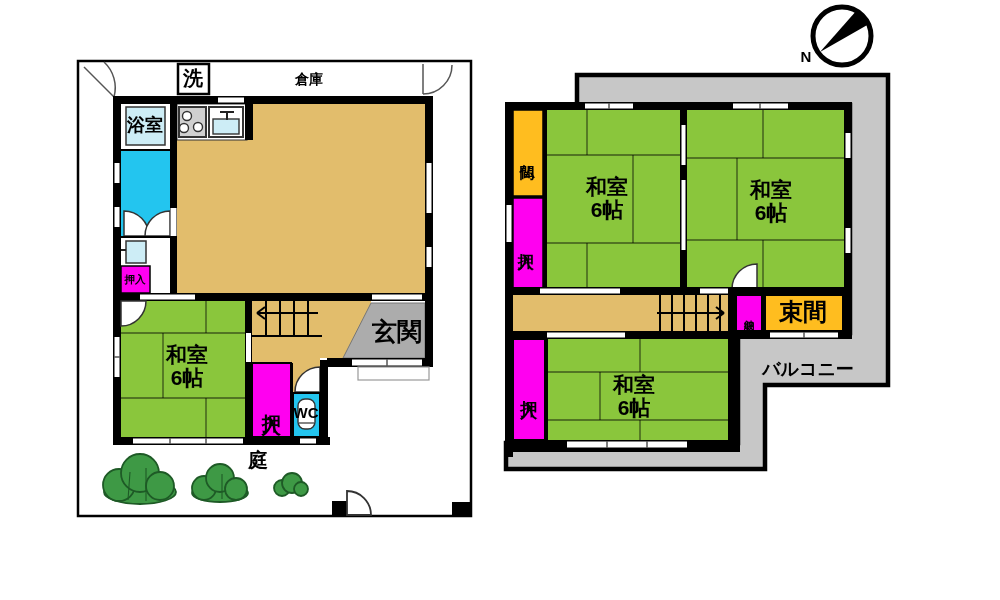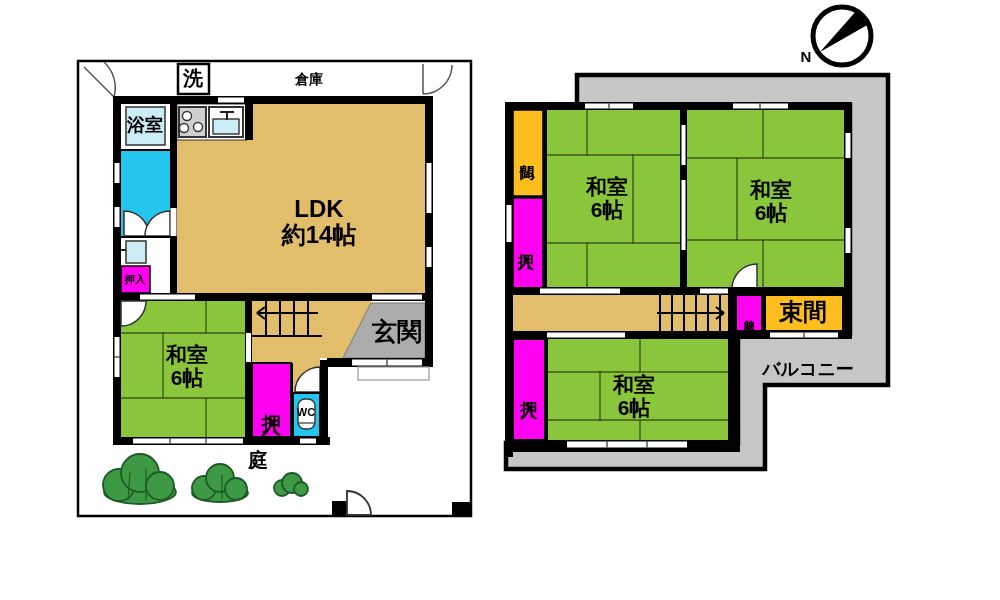--- a/index.html
+++ b/index.html
@@ -229,31 +229,27 @@
 
   <g>
     <circle cx="842" cy="36" r="29" style="fill:#fff;stroke:#000;stroke-width:5"></circle>
     <polygon points="820,52 857,10 869,24" style="fill:#000"></polygon>
   </g>
 </svg>
 
 <div class="label" style="left:309px;top:80px;font-size:14px">倉庫</div>
 <div class="label" style="left:193px;top:79px;font-size:20px">洗</div>
 <div class="label" style="left:145px;top:126px;font-size:18px">浴室</div>
-<div class="label" style="left:319px;top:222px;font-size:24px">
-  <div>LDK</div>
-  <div>約14帖</div>
-</div>
 <div class="label" style="left:135px;top:280px;font-size:10.5px">押入</div>
 <div class="label" style="left:187px;top:367px;font-size:21px">
   <div>和室</div>
   <div>6帖</div>
 </div>
 <div class="label vert" style="left:271px;top:400px;font-size:19px">押入</div>
-<div class="label" style="left:306px;top:413px;font-size:11px">WC</div>
+<div class="label" style="left:306px;top:413px;font-size:15px">WC</div>
 <div class="label" style="left:397px;top:331px;font-size:25px">玄関</div>
 <div class="label" style="left:258px;top:461px;font-size:20px">庭</div>
 
 <div class="label vert" style="left:527px;top:153px;font-size:15px">仏間</div>
 <div class="label vert" style="left:526px;top:241px;font-size:16px">押入</div>
 <div class="label" style="left:607px;top:199px;font-size:21px">
   <div>和室</div>
   <div>6帖</div>
 </div>
 <div class="label" style="left:771px;top:202px;font-size:21px">

